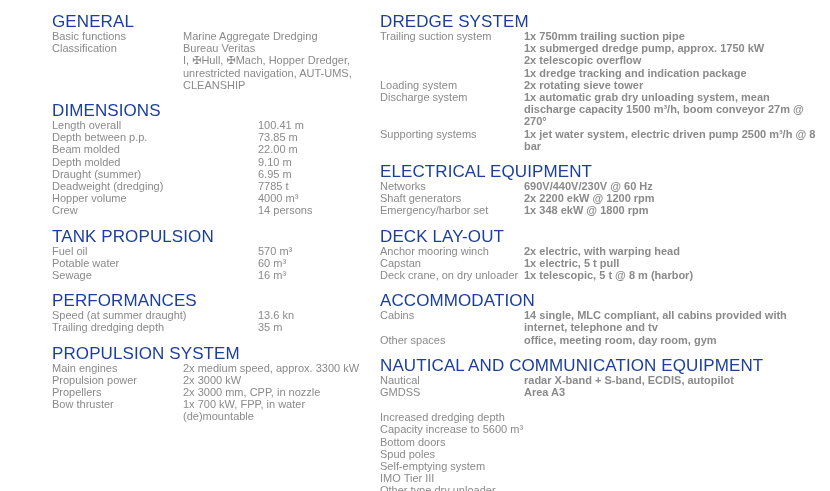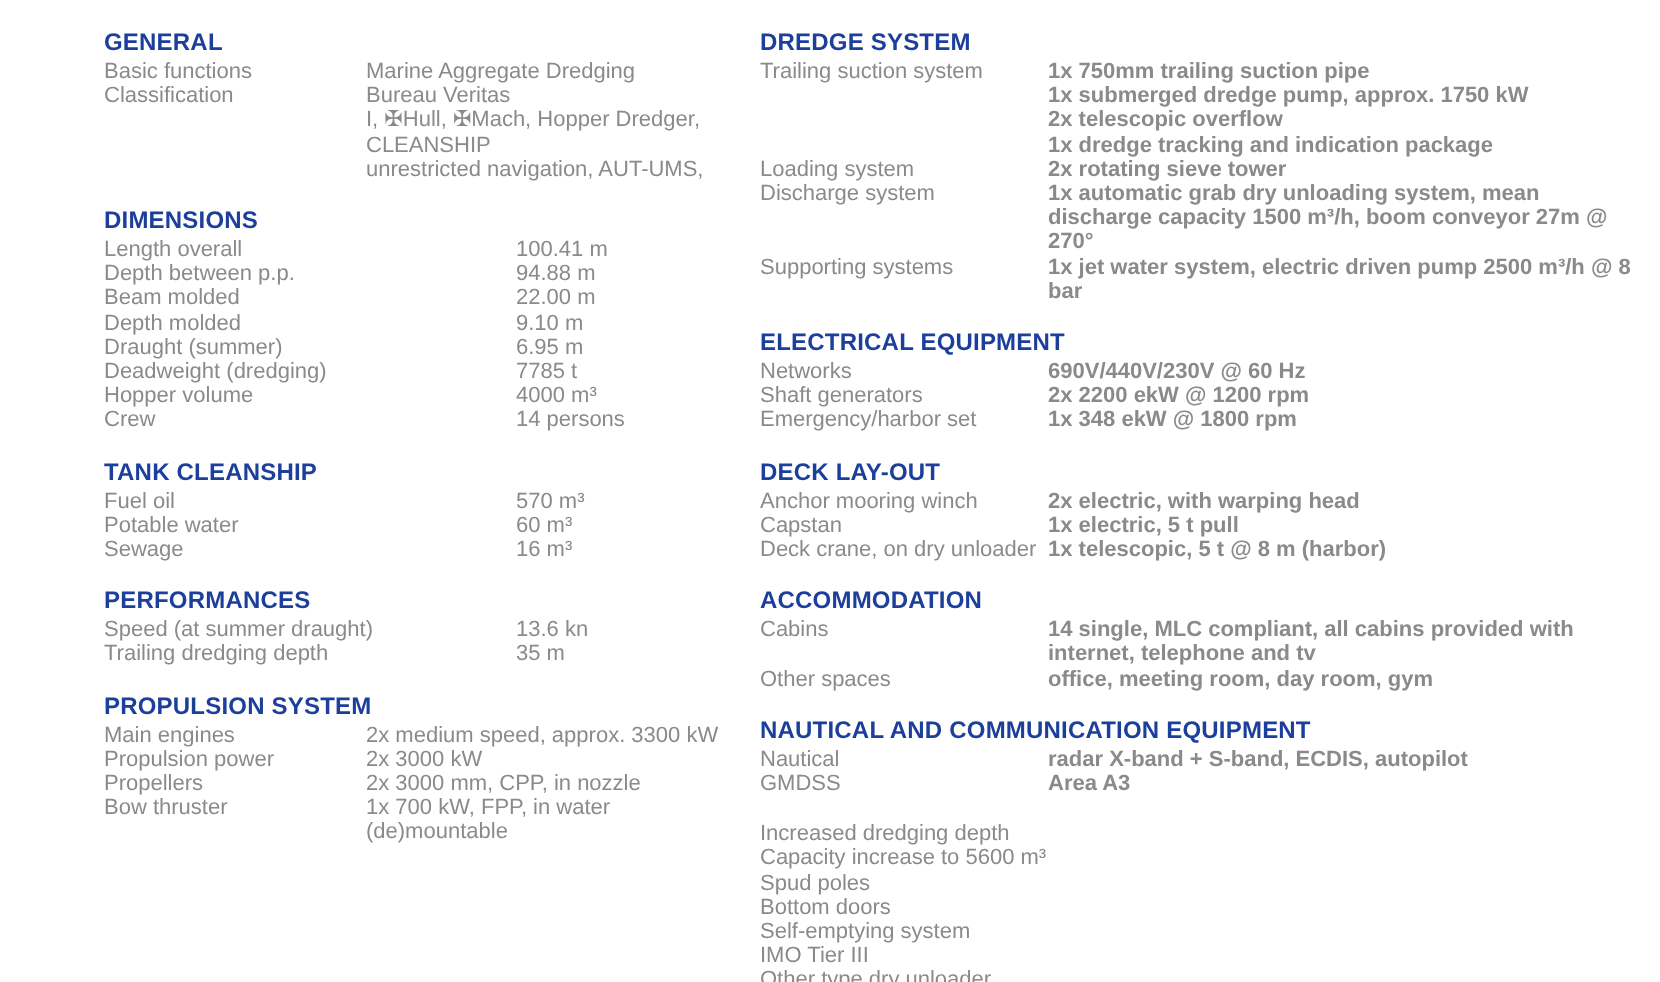--- a/index.html
+++ b/index.html
@@ -13,21 +13,21 @@
     background:var(--bg);
     font-family:"Liberation Sans","DejaVu Sans",sans-serif;
     font-size:11px;line-height:12.2px;color:var(--text-color);
   }
   .col{position:absolute;top:15px;}
   .col-left{left:52px;width:323px;}
   .col-right{left:380px;width:446px;}
   .section{margin:0 0 13px 0;}
   .section-title{
     margin:0 0 2px 0;
-    font-size:12px;font-weight:700;line-height:13px;
+    font-size:17px;font-weight:400;line-height:13px;
     color:var(--heading-color);
     letter-spacing:0.1px;
   }
   .row{display:flex;align-items:flex-start;}
   .row-label{flex:0 0 auto;white-space:nowrap;}
   .row-value{flex:0 1 auto;}
   
   .col-left .row-label{width:131px;}
   [data-name="section-dimensions"] .row-label,
   [data-name="section-tank-capacities"] .row-label,
@@ -44,34 +44,34 @@
         <h2 class="section-title" data-name="section-title">GENERAL</h2>
         <div class="row" data-name="spec-row">
           <span class="row-label" data-name="spec-label">Basic functions</span>
           <span class="row-value" data-name="spec-value">Marine Aggregate Dredging</span>
         </div>
         <div class="row" data-name="spec-row">
           <span class="row-label" data-name="spec-label">Classification</span>
           <span class="row-value" data-name="spec-value">
             <div class="value-line" data-name="spec-value-line">Bureau Veritas</div>
             <div class="value-line" data-name="spec-value-line">I, ✠Hull, ✠Mach, Hopper Dredger,</div>
+            <div class="value-line" data-name="spec-value-line">unrestricted navigation, AUT-UMS,</div>
             <div class="value-line" data-name="spec-value-line">CLEANSHIP</div>
-            <div class="value-line" data-name="spec-value-line">unrestricted navigation, AUT-UMS,</div>
           </span>
         </div>
       </section>
       <section class="section" data-name="section-dimensions">
         <h2 class="section-title" data-name="section-title">DIMENSIONS</h2>
         <div class="row" data-name="spec-row">
           <span class="row-label" data-name="spec-label">Length overall</span>
           <span class="row-value" data-name="spec-value">100.41 m</span>
         </div>
         <div class="row" data-name="spec-row">
           <span class="row-label" data-name="spec-label">Depth between p.p.</span>
-          <span class="row-value" data-name="spec-value">94.88 m</span>
+          <span class="row-value" data-name="spec-value">73.85 m</span>
         </div>
         <div class="row" data-name="spec-row">
           <span class="row-label" data-name="spec-label">Beam molded</span>
           <span class="row-value" data-name="spec-value">22.00 m</span>
         </div>
         <div class="row" data-name="spec-row">
           <span class="row-label" data-name="spec-label">Depth molded</span>
           <span class="row-value" data-name="spec-value">9.10 m</span>
         </div>
         <div class="row" data-name="spec-row">
@@ -85,21 +85,21 @@
         <div class="row" data-name="spec-row">
           <span class="row-label" data-name="spec-label">Hopper volume</span>
           <span class="row-value" data-name="spec-value">4000 m³</span>
         </div>
         <div class="row" data-name="spec-row">
           <span class="row-label" data-name="spec-label">Crew</span>
           <span class="row-value" data-name="spec-value">14 persons</span>
         </div>
       </section>
       <section class="section" data-name="section-tank-capacities">
-        <h2 class="section-title" data-name="section-title">TANK CLEANSHIP</h2>
+        <h2 class="section-title" data-name="section-title">TANK PROPULSION</h2>
         <div class="row" data-name="spec-row">
           <span class="row-label" data-name="spec-label">Fuel oil</span>
           <span class="row-value" data-name="spec-value">570 m³</span>
         </div>
         <div class="row" data-name="spec-row">
           <span class="row-label" data-name="spec-label">Potable water</span>
           <span class="row-value" data-name="spec-value">60 m³</span>
         </div>
         <div class="row" data-name="spec-row">
           <span class="row-label" data-name="spec-label">Sewage</span>
@@ -215,24 +215,24 @@
         </div>
       </section>
       <section class="section" data-name="section-options">
         <div class="row" data-name="spec-row">
           <span class="row-label" data-name="spec-label">Increased dredging depth</span>
         </div>
         <div class="row" data-name="spec-row">
           <span class="row-label" data-name="spec-label">Capacity increase to 5600 m³</span>
         </div>
         <div class="row" data-name="spec-row">
+          <span class="row-label" data-name="spec-label">Bottom doors</span>
+        </div>
+        <div class="row" data-name="spec-row">
           <span class="row-label" data-name="spec-label">Spud poles</span>
-        </div>
-        <div class="row" data-name="spec-row">
-          <span class="row-label" data-name="spec-label">Bottom doors</span>
         </div>
         <div class="row" data-name="spec-row">
           <span class="row-label" data-name="spec-label">Self-emptying system</span>
         </div>
         <div class="row" data-name="spec-row">
           <span class="row-label" data-name="spec-label">IMO Tier III</span>
         </div>
         <div class="row" data-name="spec-row">
           <span class="row-label" data-name="spec-label">Other type dry unloader</span>
         </div>

